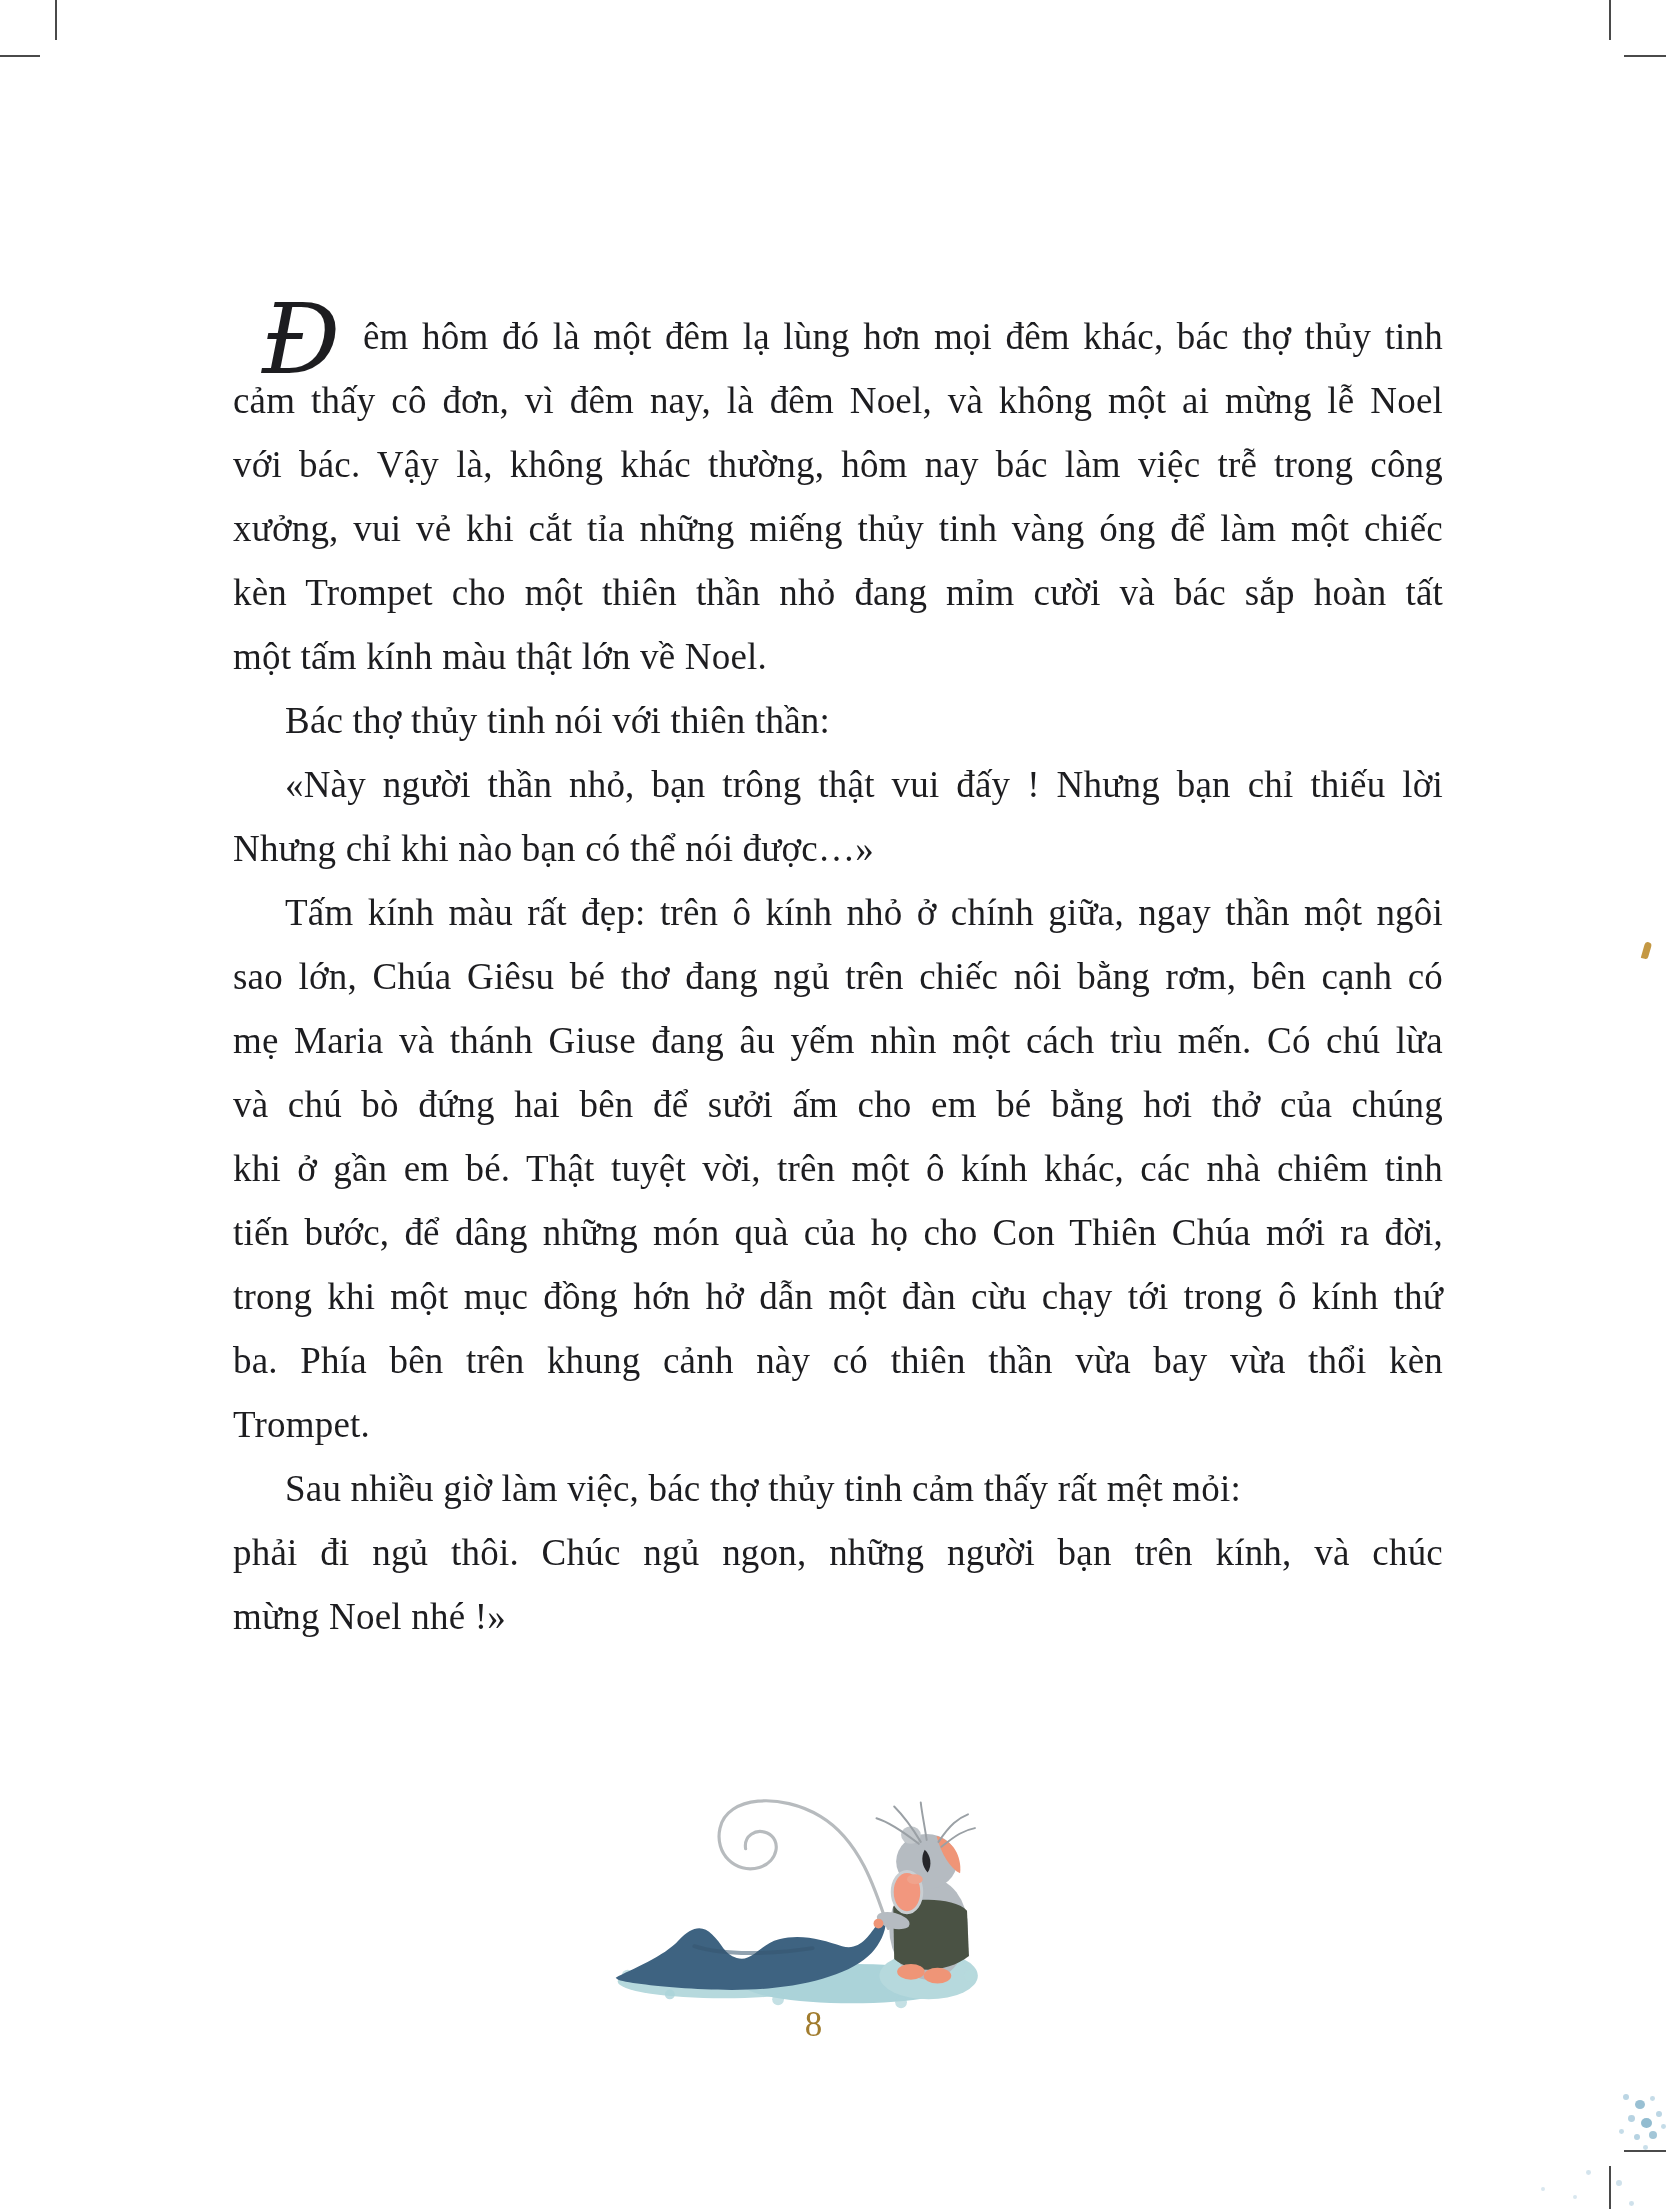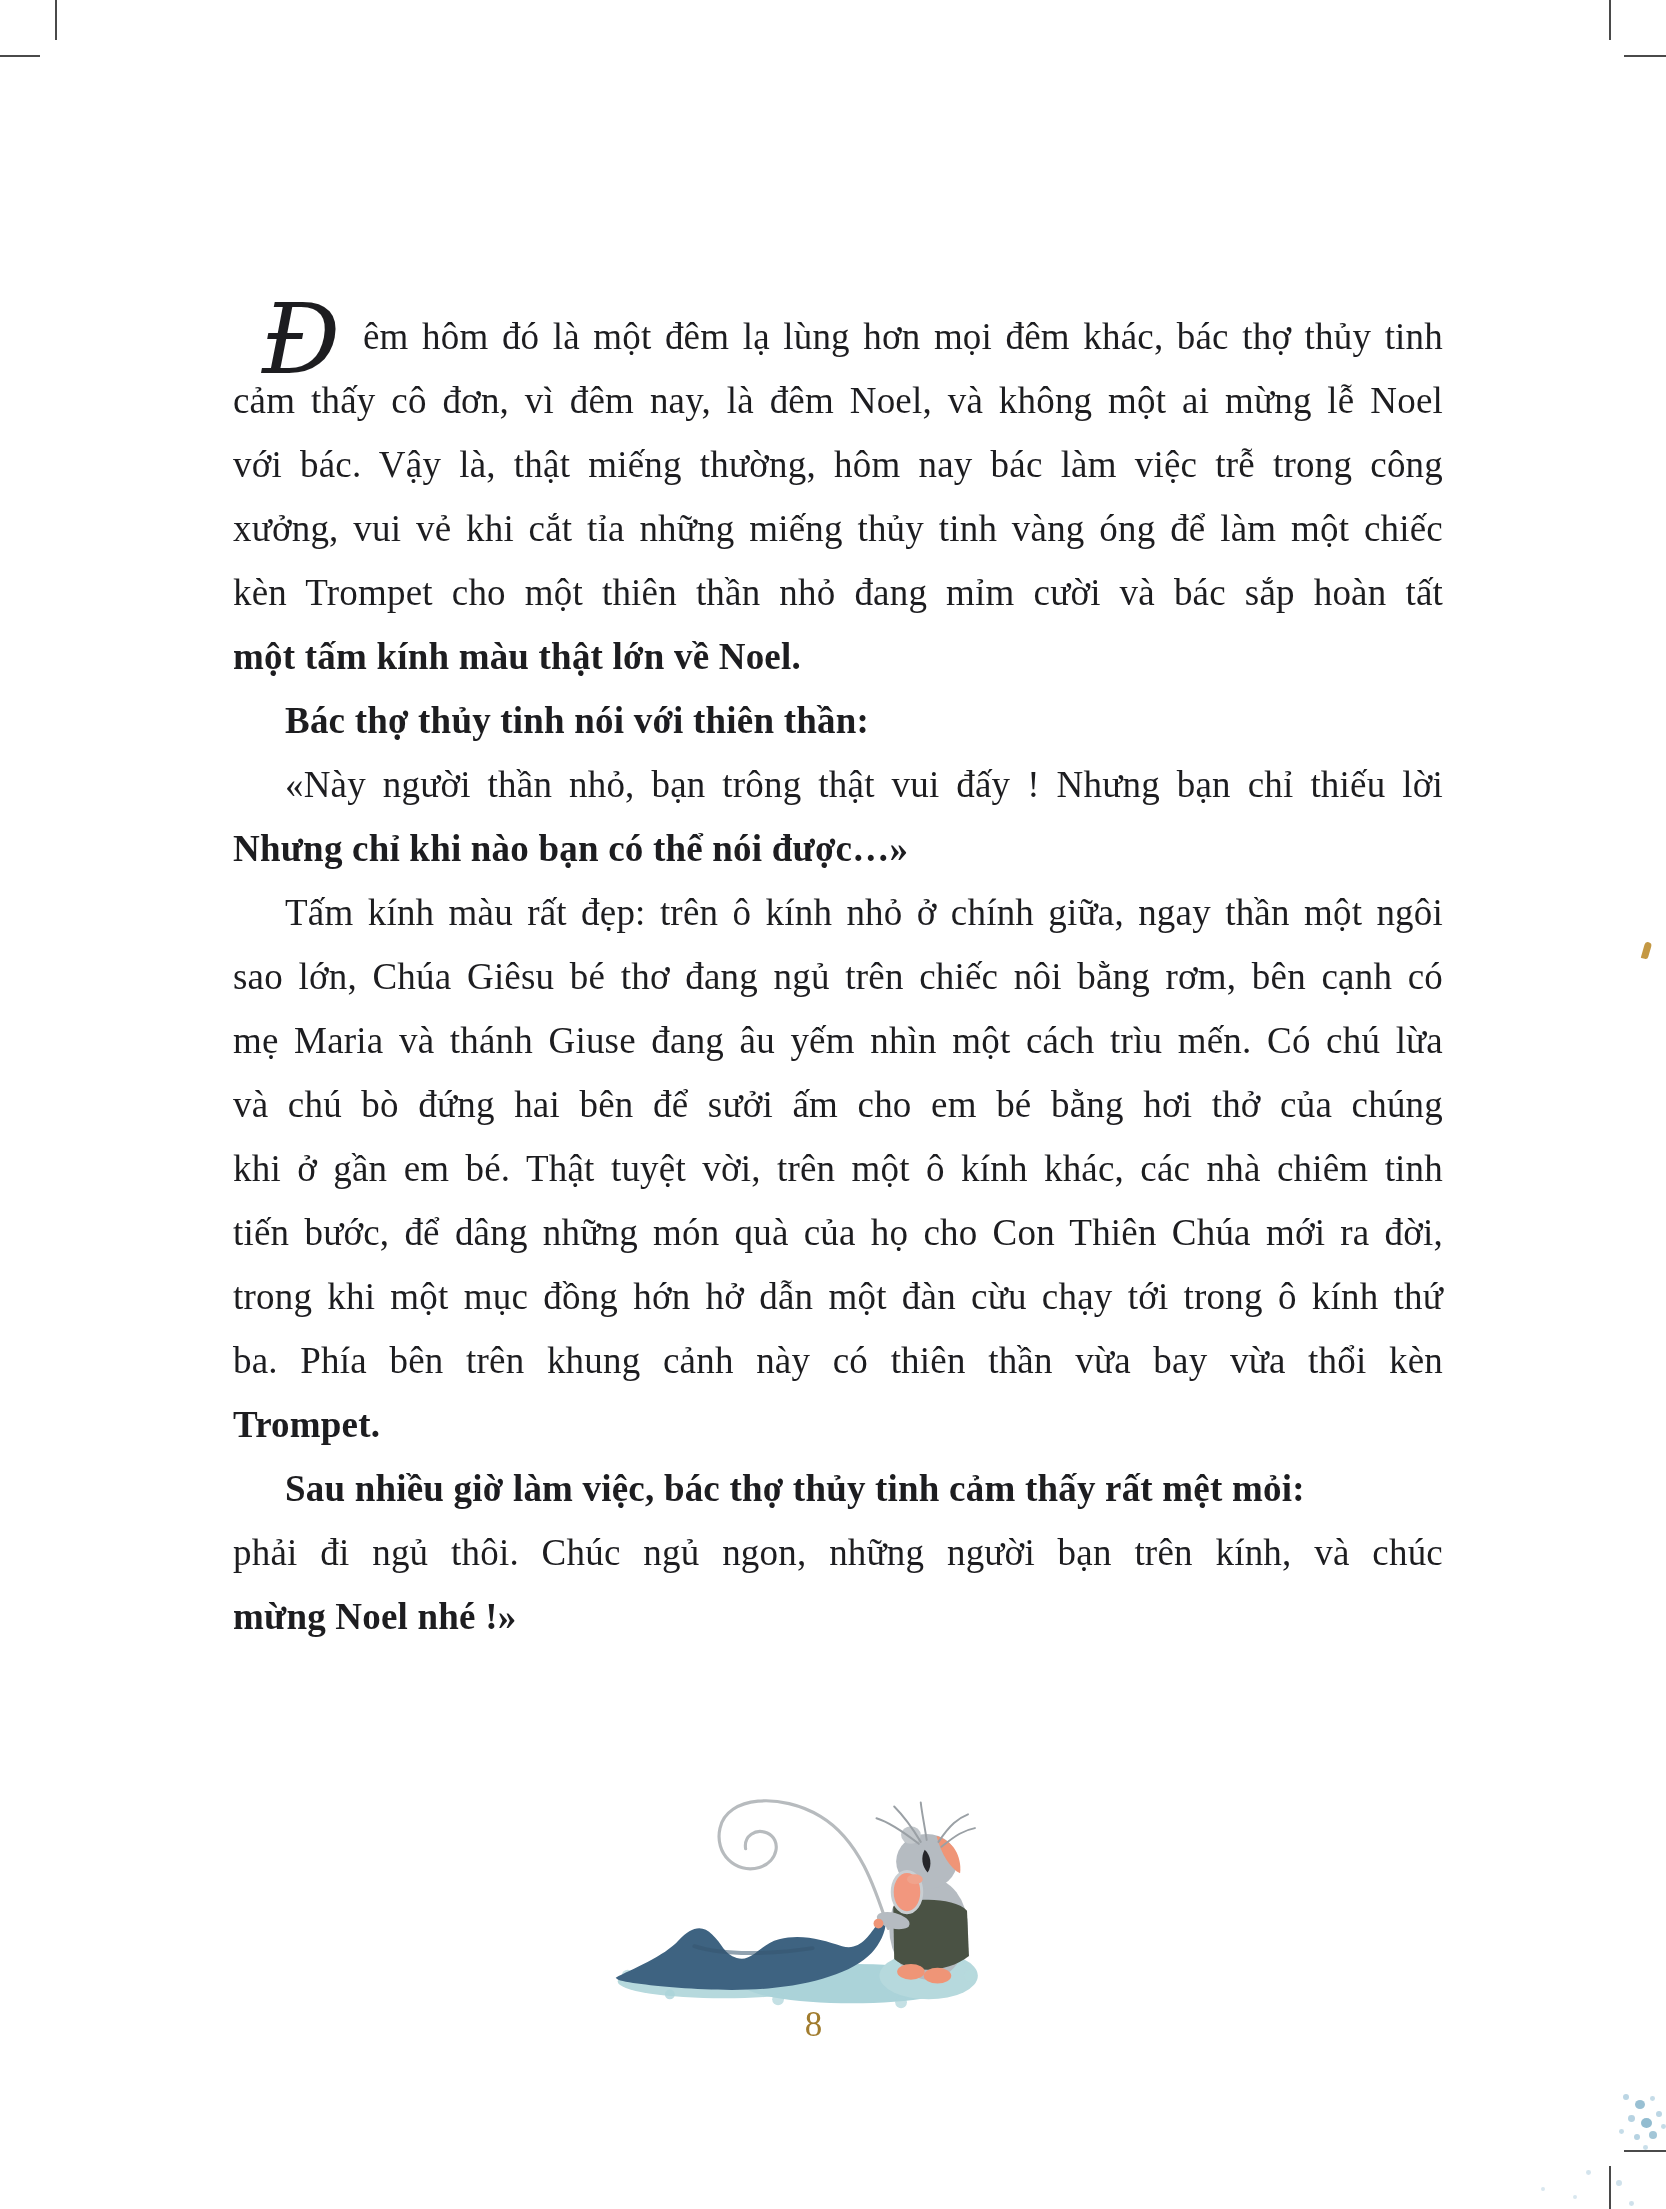--- a/index.html
+++ b/index.html
@@ -10,21 +10,21 @@
     font-family:"Liberation Serif", serif;
   }
 
   
   .textblock {
     position:absolute; left:217px; top:305px; width:1226px;
     font-size:37px; line-height:64px; color:#1d1d20;
     letter-spacing:0.2px;
   }
   .line { text-align:justify; text-align-last:justify;margin-left:16px; }
-  .line.last { text-align-last:left;font-weight:bold; }
+  .line.last { text-align-last:left; }
   .line.indent { text-indent:52px; }
   .line.dropcap-line { padding-left:130px; }
 
   .dropcap {
     position:absolute; left:45px; top:-13.8px;
     font-family:"DejaVu Serif", serif; font-style:italic;
     font-size:97px; line-height:1; color:#1d1d20;
   }
 
   
@@ -64,21 +64,21 @@
   <div class="crop v" style="left:1609px; top:2166px; height:43px;"></div>
 
   <div class="gold-tick"></div>
 
   <div class="textblock">
     <span class="dropcap">Đ</span>
     <div id="story">
         <div>
           <div class="line dropcap-line">êm hôm đó là một đêm lạ lùng hơn mọi đêm khác, bác thợ thủy tinh</div>
           <div class="line">cảm thấy cô đơn, vì đêm nay, là đêm Noel, và không một ai mừng lễ Noel</div>
-          <div class="line">với bác. Vậy là, thật miếng thường, hôm nay bác làm việc trễ trong công</div>
+          <div class="line">với bác. Vậy là, không khác thường, hôm nay bác làm việc trễ trong công</div>
           <div class="line">xưởng, vui vẻ khi cắt tỉa những miếng thủy tinh vàng óng để làm một chiếc</div>
           <div class="line">kèn Trompet cho một thiên thần nhỏ đang mỉm cười và bác sắp hoàn tất</div>
           <div class="line last">một tấm kính màu thật lớn về Noel.</div>
         </div>
         <div>
           <div class="line last indent">Bác thợ thủy tinh nói với thiên thần:</div>
         </div>
         <div>
           <div class="line indent">«Này người thần nhỏ, bạn trông thật vui đấy ! Nhưng bạn chỉ thiếu lời</div>
           <div class="line last">Nhưng chỉ khi nào bạn có thể nói được…»</div>

